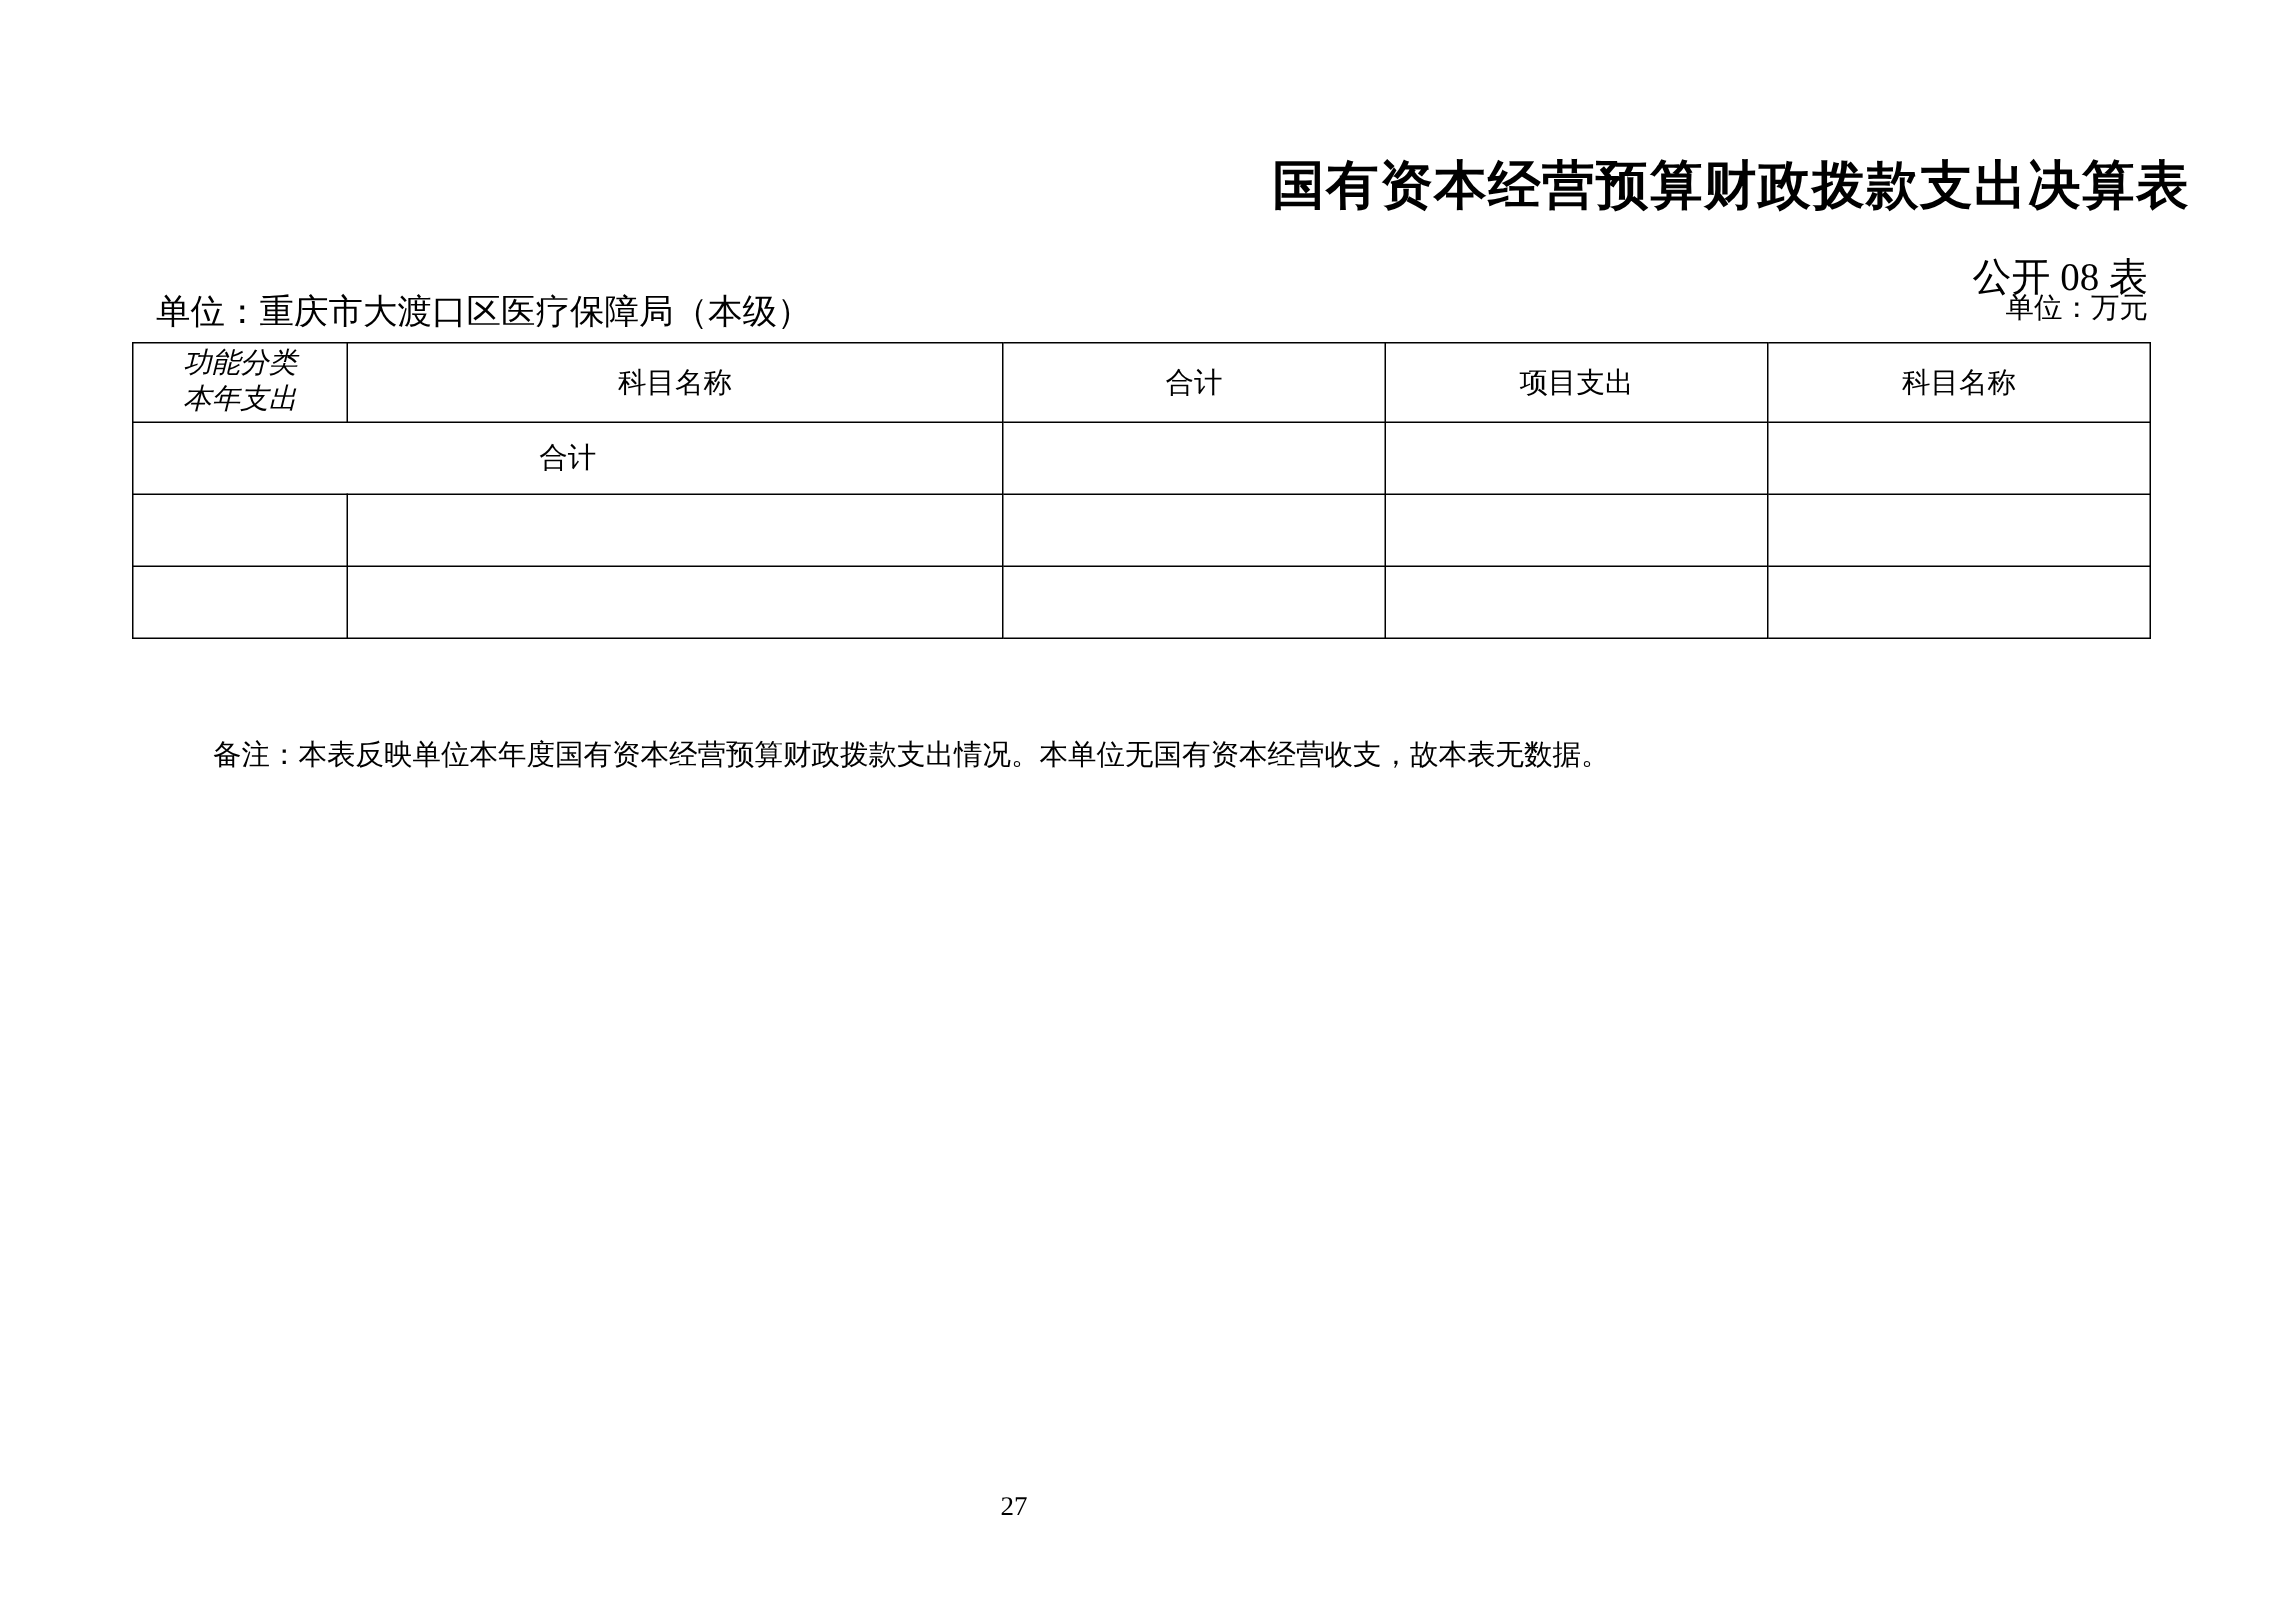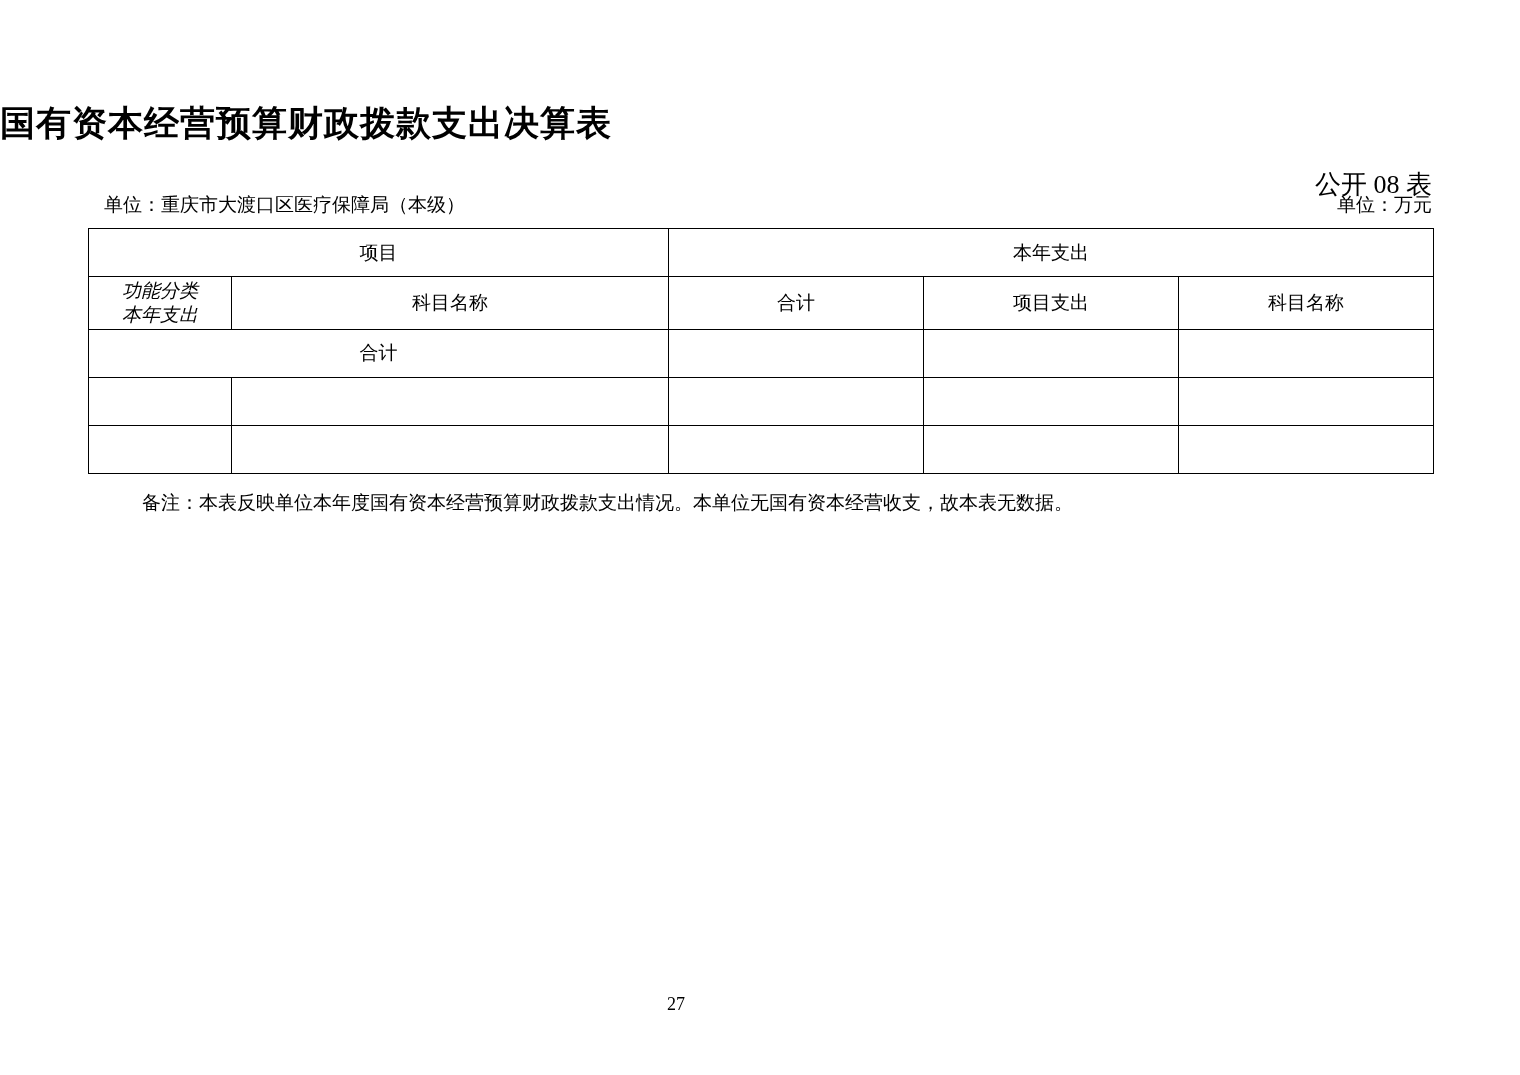--- a/index.html
+++ b/index.html
@@ -18,38 +18,38 @@
     position: relative;
     width: 1520px;
     height: 1075px;
     box-sizing: border-box;
   }
   .doc-title {
     position: absolute;
     top: 100px;
     left: 0;
     width: 1460px;
-    text-align: left;
+    text-align: right;
     font-family: "DejaVu Sans", "Liberation Sans", sans-serif;
     font-weight: bold;
     font-size: 35px;
     letter-spacing: 1px;
   }
   .form-code {
     position: absolute;
     top: 167px;
     right: 88px;
     font-size: 26px;
     font-family: "Liberation Serif", serif;
   }
   .unit-line {
     position: absolute;
     top: 192px;
     left: 104px;
-    font-size: 19px;
+    font-size: 23px;
   }
   .amount-unit {
     position: absolute;
     top: 192px;
     right: 88px;
     font-size: 19px;
   }
   table.main {
     position: absolute;
     top: 228px;
@@ -109,24 +109,20 @@
   <table class="main">
     <colgroup>
       <col class="col-code">
       <col class="col-name">
       <col class="col-total">
       <col class="col-basic">
       <col class="col-proj">
     </colgroup>
     <tbody>
       <tr>
-        <td colspan="2">项目</td>
-        <td colspan="3">本年支出</td>
-      </tr>
-      <tr>
         <td class="tall hdr-two-line">
           <div>功能分类</div>
           <div>本年支出</div>
         </td>
         <td class="tall">科目名称</td>
         <td class="tall">合计</td>
         <td class="tall">项目支出</td>
         <td class="tall">科目名称</td>
       </tr>
       <tr>

